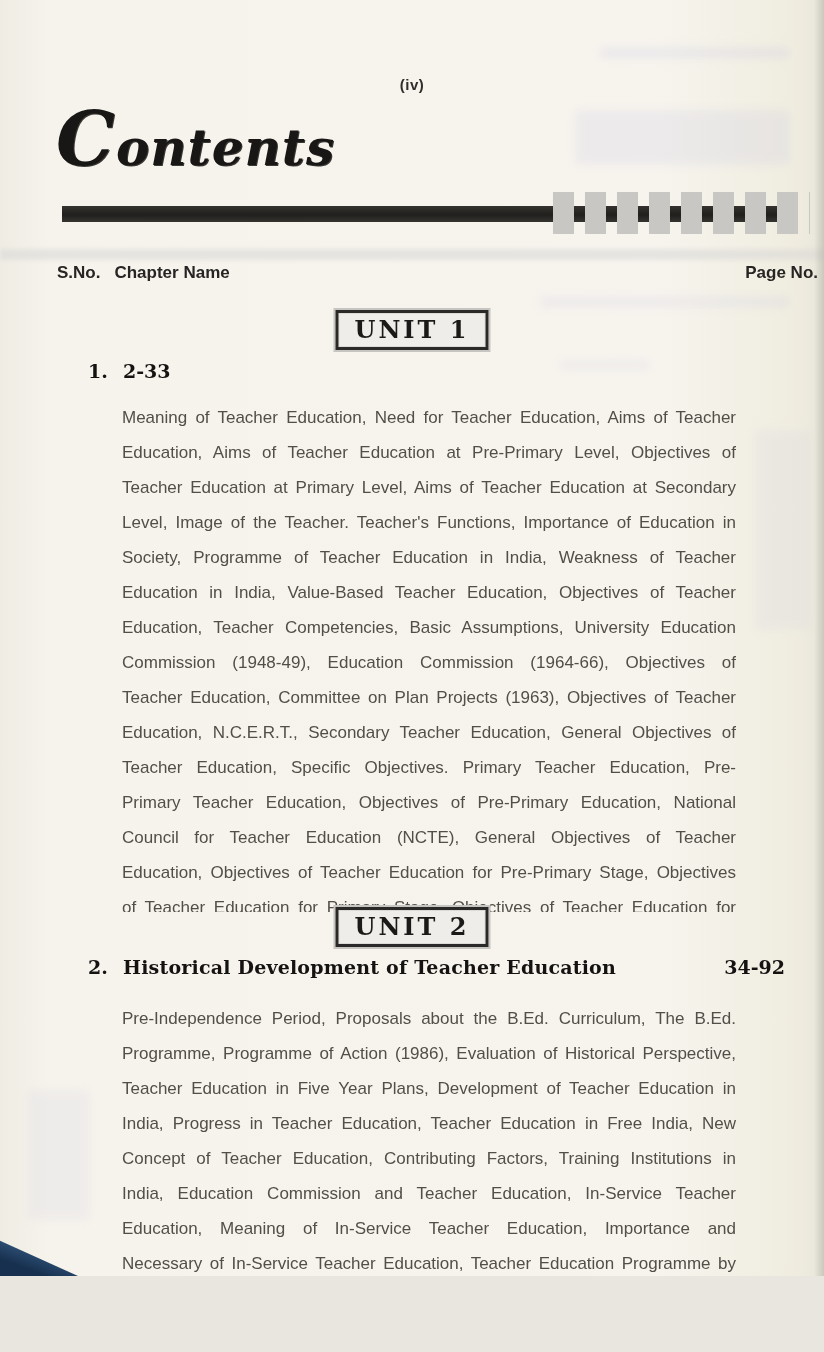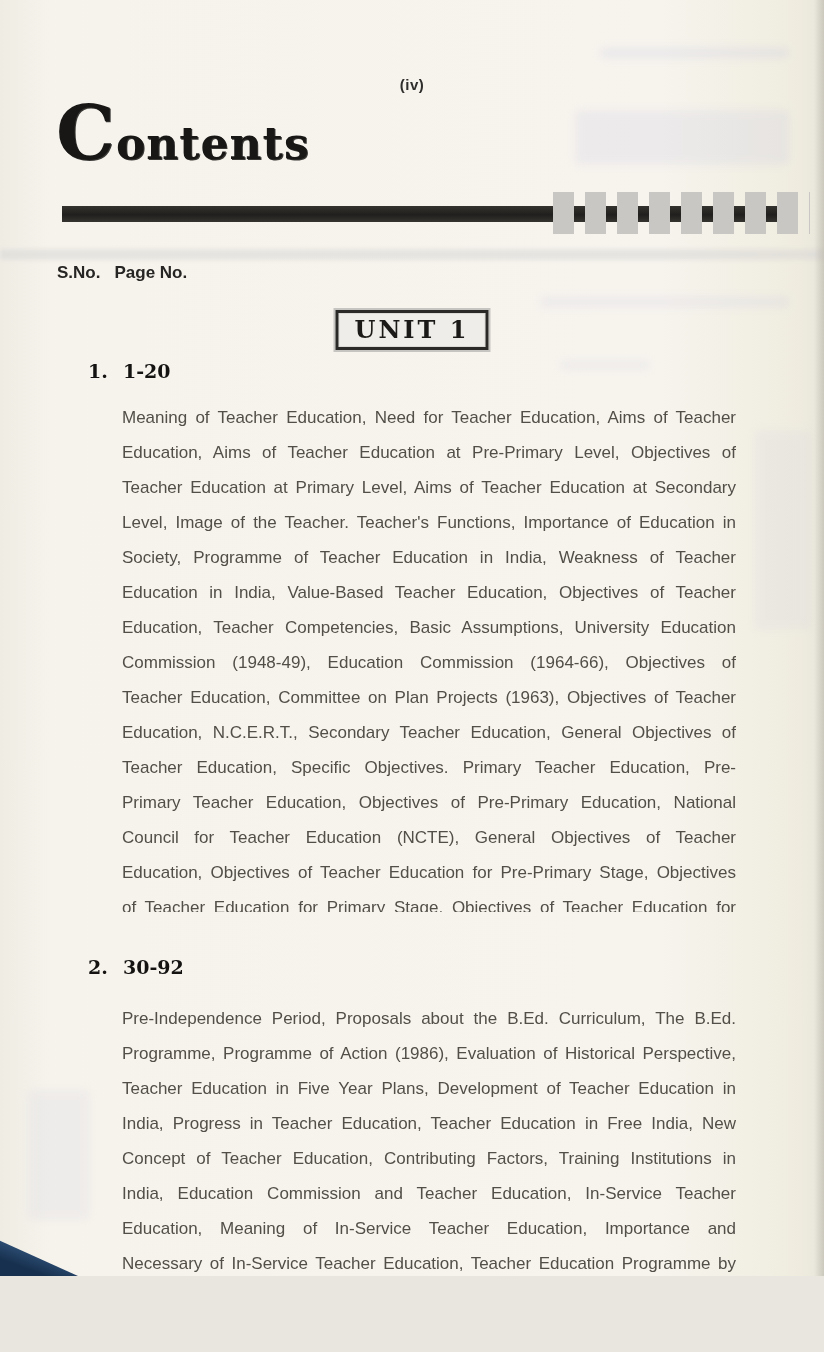--- a/index.html
+++ b/index.html
@@ -20,22 +20,22 @@
   .folio {
     position: absolute; top: 76px; left: 0; width: 824px;
     text-align: center;
     font-weight: bold; font-size: 15px; color: #2f2e2c;
     letter-spacing: 0.5px;
   }
   
   .doc-title {
     position: absolute; top: 118px; left: 56px;
     font-family: "DejaVu Serif", serif;
-    font-weight: bold;
-    font-size: 44px; color: #181716;
+    font-style: italic; font-weight: bold;
+    font-size: 50px; color: #181716;
     letter-spacing: 1px;
     text-shadow: 1px 1px 0 #3a3936;
   }
   .doc-title::first-letter {
     font-size: 74px; line-height: 0;
   }
   
   .title-bar {
     position: absolute; top: 206px; left: 62px;
     width: 730px; height: 16px;
@@ -123,36 +123,39 @@
   <div class="folio">(iv)</div>
 
   <div class="doc-title">Contents</div>
   <div class="title-bar"></div>
   <div class="title-bar-pattern"></div>
 
   <div class="fuzz-band" style="top:249px; height:11px;"></div>
 
   <div class="toc-header">
     <span class="h-sno">S.No.</span>
+    <span class="h-chapter">Chapter Name</span>
     <span class="h-page">Page No.</span>
   </div>
 
   <div class="unit-box" style="top:310px;">UNIT 1</div>
 
   <div class="chapter-row" style="top:360px;">
     <span class="ch-num">1.</span>
-    <span class="ch-pages">1-20</span>
+    <span class="ch-pages">2-33</span>
   </div>
 
   <div class="topics" style="top:400px; height:512px; overflow:hidden;">Meaning of Teacher Education, Need for Teacher Education, Aims of Teacher Education, Aims of Teacher Education at Pre-Primary Level, Objectives of Teacher Education at Primary Level, Aims of Teacher Education at Secondary Level, Image of the Teacher. Teacher's Functions, Importance of Education in Society, Programme of Teacher Education in India, Weakness of Teacher Education in India, Value-Based Teacher Education, Objectives of Teacher Education, Teacher Competencies, Basic Assumptions, University Education Commission (1948-49), Education Commission (1964-66), Objectives of Teacher Education, Committee on Plan Projects (1963), Objectives of Teacher Education, N.C.E.R.T., Secondary Teacher Education, General Objectives of Teacher Education, Specific Objectives. Primary Teacher Education, Pre-Primary Teacher Education, Objectives of Pre-Primary Education, National Council for Teacher Education (NCTE), General Objectives of Teacher Education, Objectives of Teacher Education for Pre-Primary Stage, Objectives of Teacher Education for Primary Stage, Objectives of Teacher Education for the Higher Secondary and Collegiate Stages, Research-Based Objectives, National Commission on Teachers— (1983-85), Inter-disciplinary Approach in Teacher Education, Objectives of Regional Colleges of Education, Objectives of the Regional Colleges, Problems of Teacher Education, Code of Conduct for Teachers, Questions for Practice.</div>
 
+  <div class="unit-box" style="top:907px;">UNIT 2</div>
 
   <div class="chapter-row" style="top:956px;">
     <span class="ch-num">2.</span>
-    <span class="ch-pages">30-92</span>
+    <span class="ch-title">Historical Development of Teacher Education</span>
+    <span class="ch-pages">34-92</span>
   </div>
 
   <div class="topics" style="top:1001px; height:351px; overflow:hidden;">Pre-Independence Period, Proposals about the B.Ed. Curriculum, The B.Ed. Programme, Programme of Action (1986), Evaluation of Historical Perspective, Teacher Education in Five Year Plans, Development of Teacher Education in India, Progress in Teacher Education, Teacher Education in Free India, New Concept of Teacher Education, Contributing Factors, Training Institutions in India, Education Commission and Teacher Education, In-Service Teacher Education, Meaning of In-Service Teacher Education, Importance and Necessary of In-Service Teacher Education, Teacher Education Programme by Correspondence and Distance Education, National Curriculum for Teacher Education, National Curriculum Framework for Teacher Education Prepared by the NCTE, Teacher Education Curriculum, Organization of Teacher Education, Pre-Service Teacher Education, In-service Teacher Education, Recommendations of NPE for Teacher Education, The Role of Teacher, Teachers Higher and Technical Management of Education, Teacher Education, Reorganization of</div>
 
   <div class="corner-navy"></div>
 
   <div class="edge-shadow-right"></div>
 
 </div>
 

